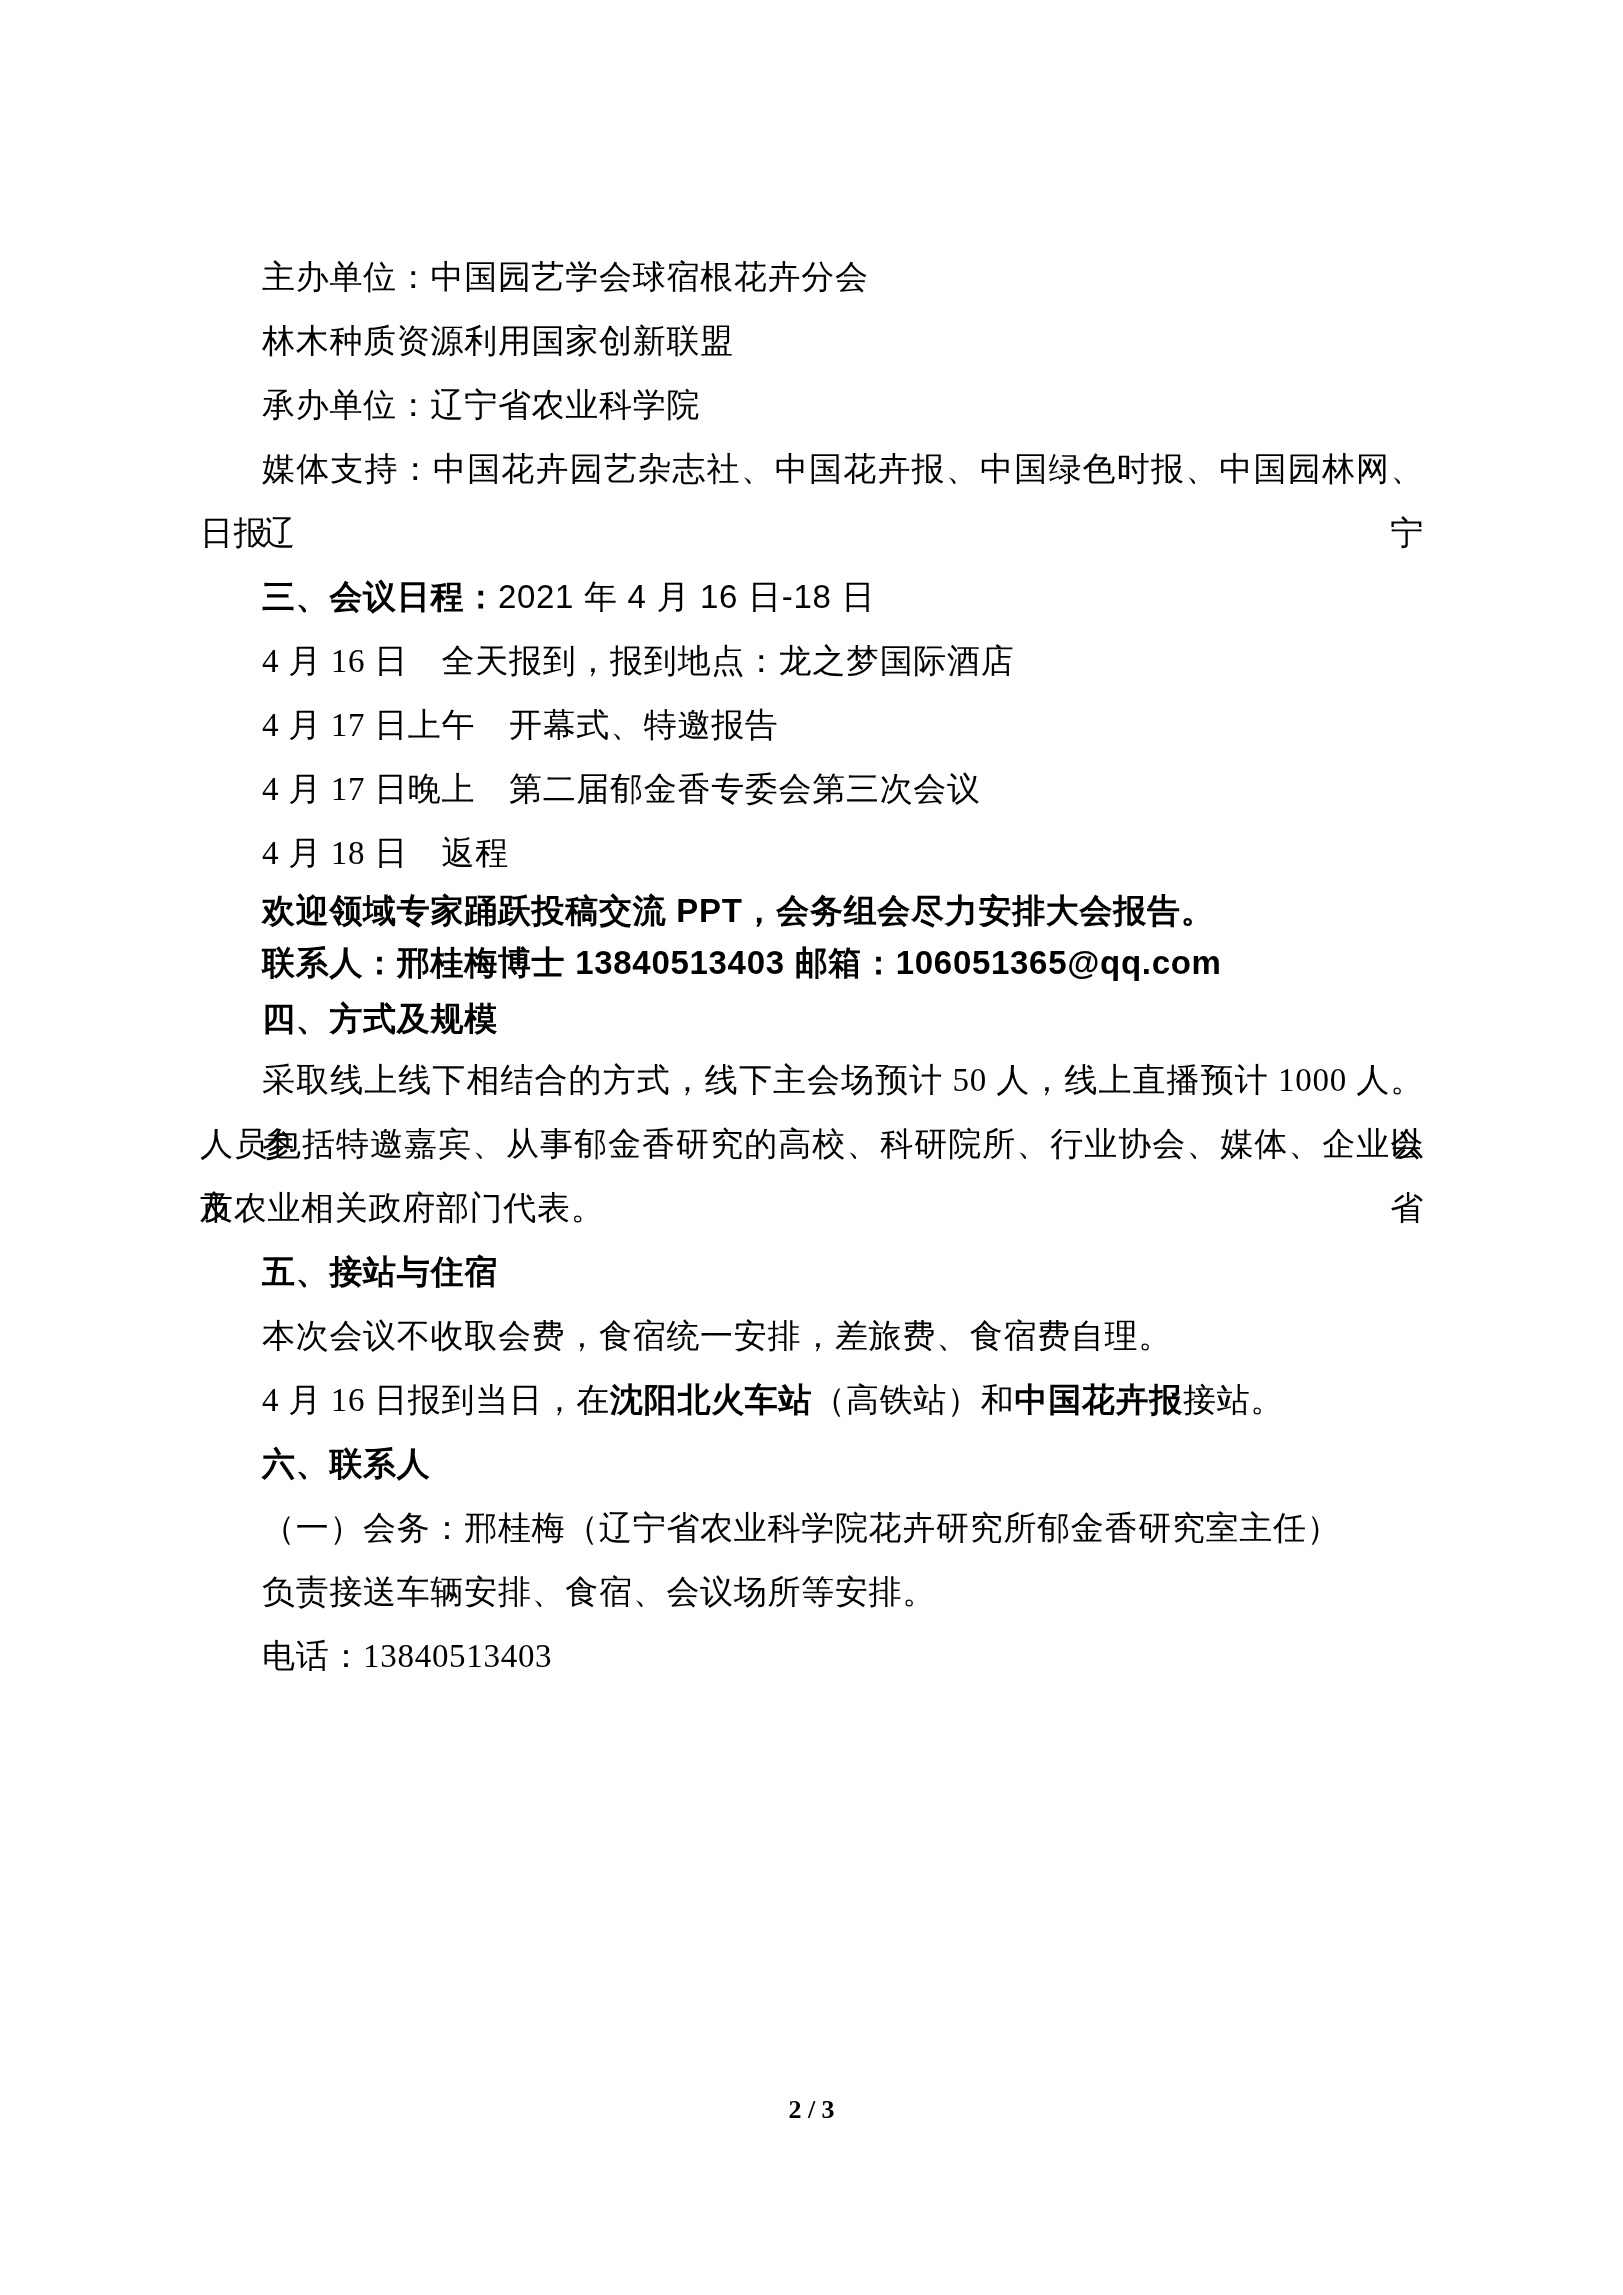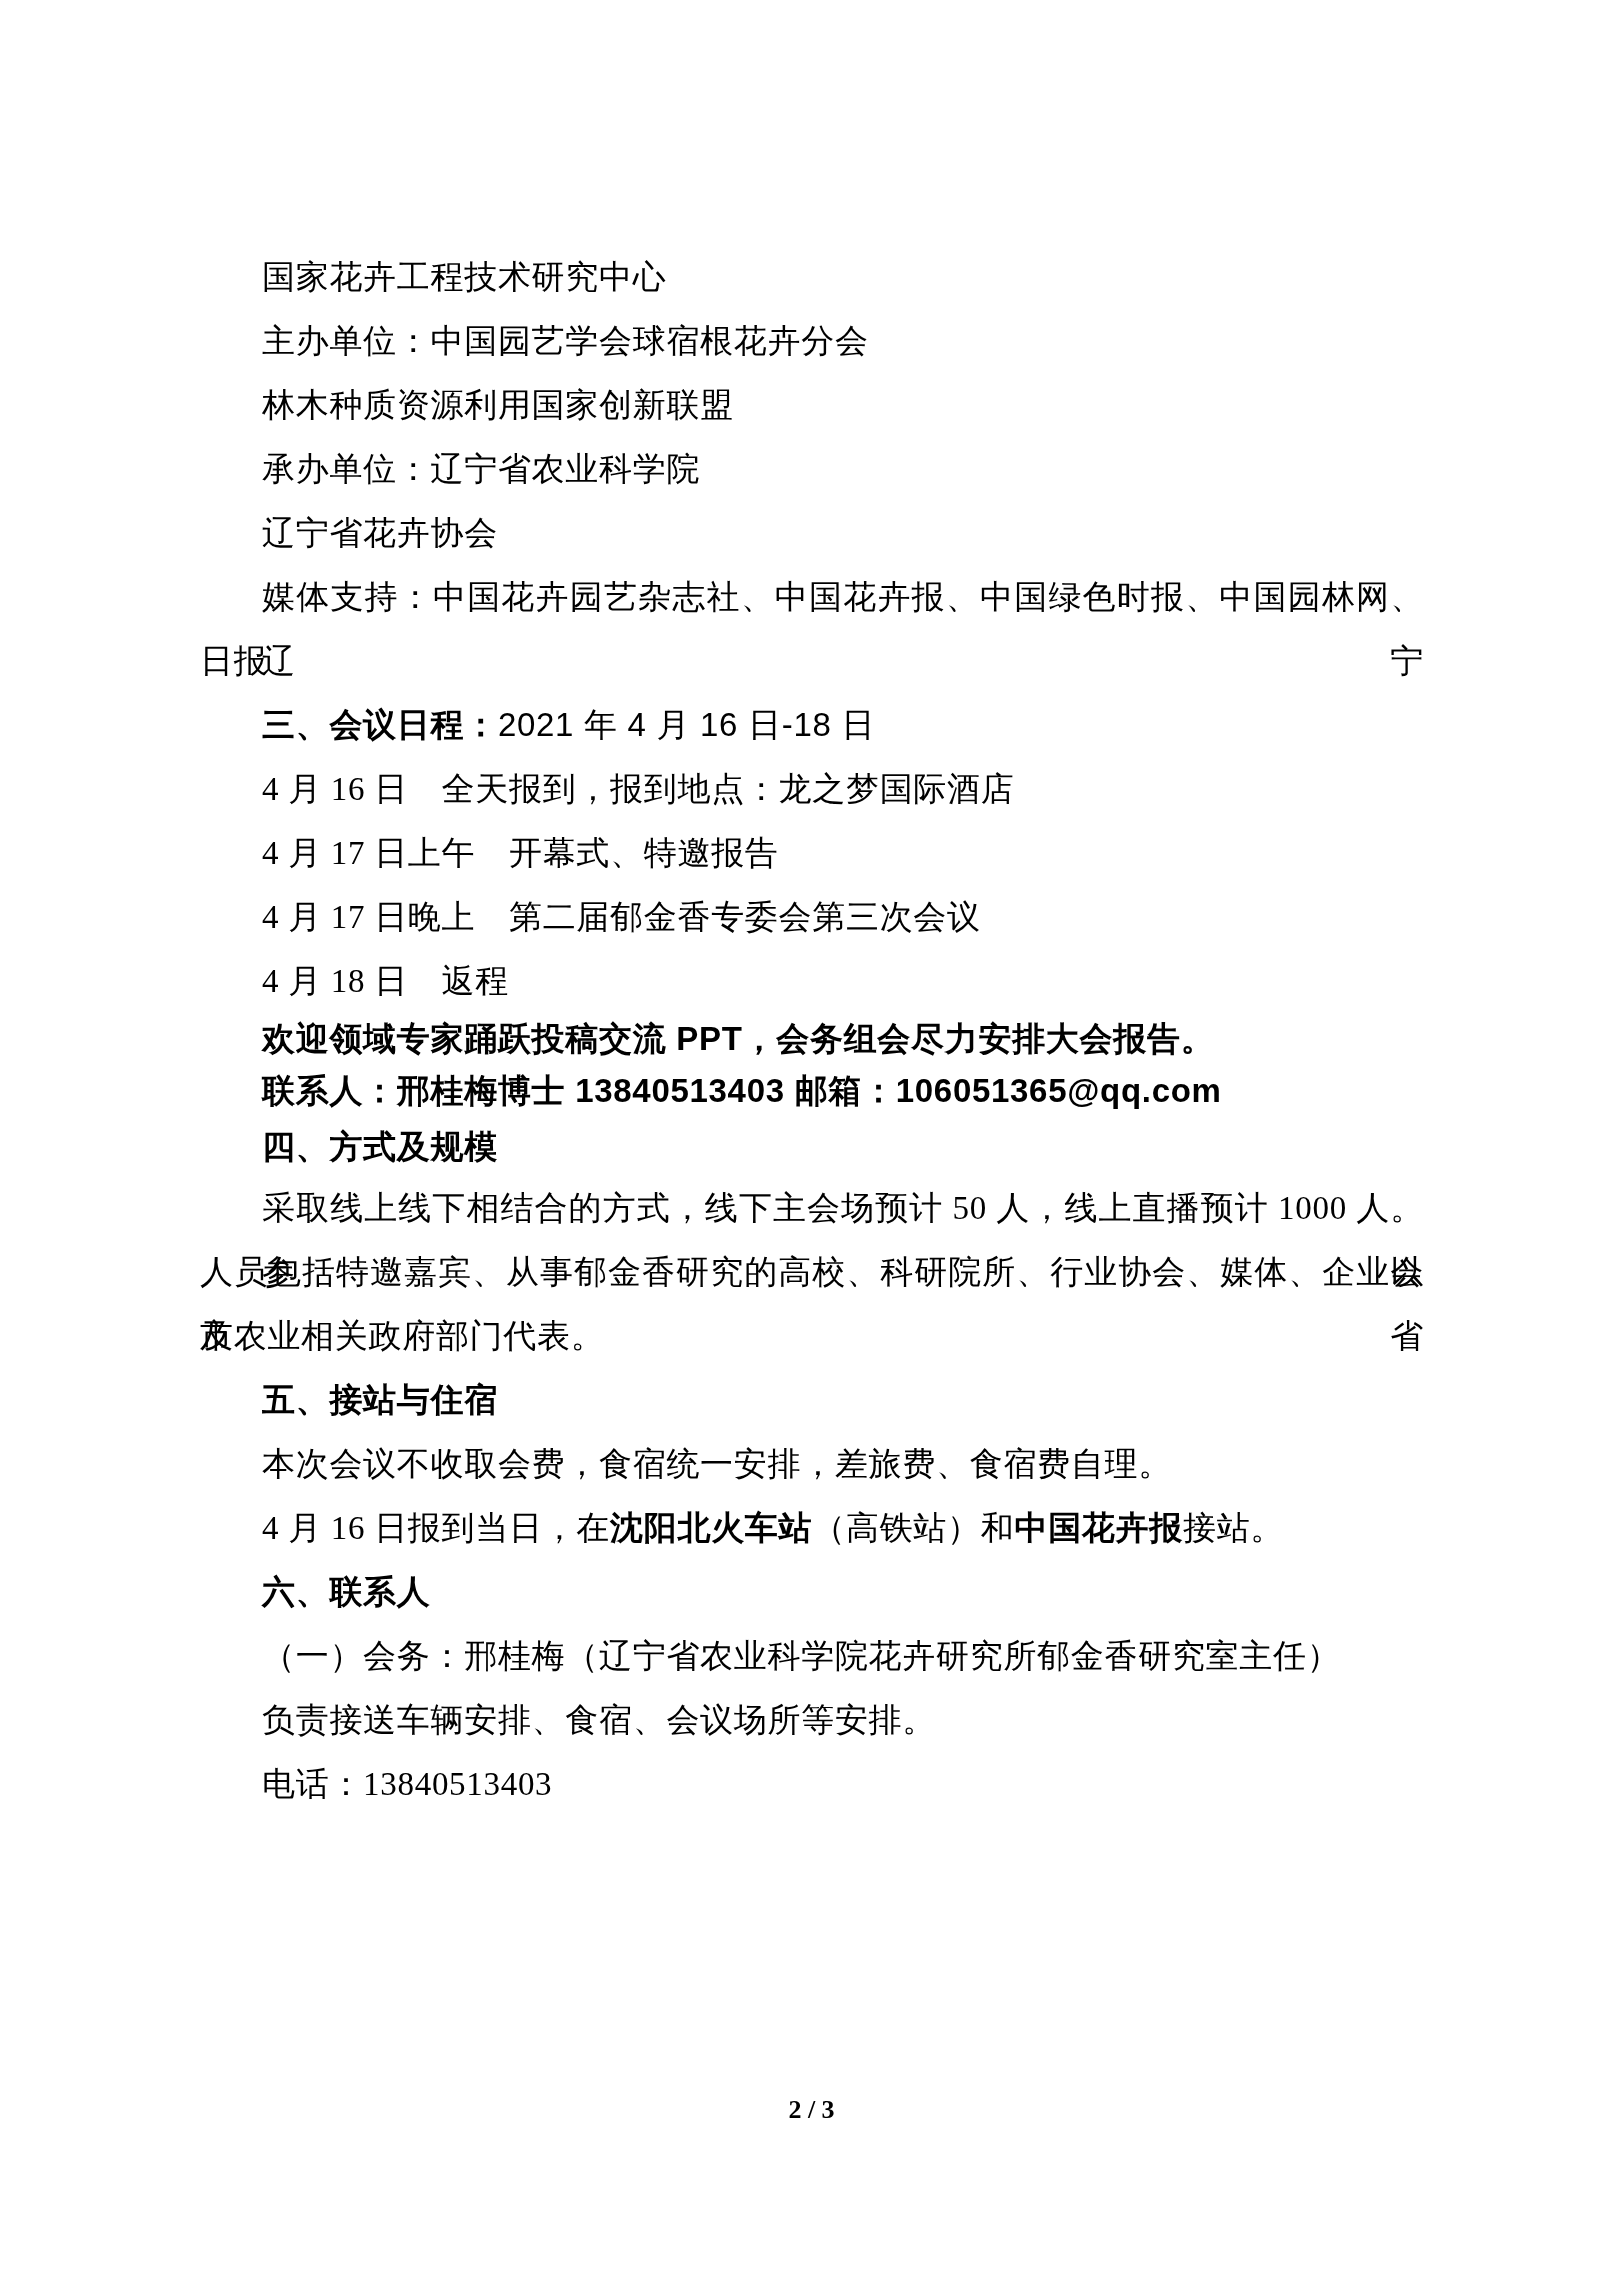--- a/index.html
+++ b/index.html
@@ -48,25 +48,23 @@
     text-align: center;
     font-size: 26px;
     line-height: 35px;
     font-weight: 700;
   }
 </style>
 </head>
 <body>
 
 <div class="text-area" id="text-area">
-    <div class="line indent"><span class="">国家花卉工程技术研究中心</span></div>
     <div class="line indent"><span class="">主办单位：中国园艺学会球宿根花卉分会</span></div>
     <div class="line indent"><span class="">林木种质资源利用国家创新联盟</span></div>
     <div class="line indent"><span class="">承办单位：辽宁省农业科学院</span></div>
-    <div class="line indent"><span class="">辽宁省花卉协会</span></div>
     <div class="line indent stretch"><span class="">媒体支持：中国花卉园艺杂志社、中国花卉报、中国绿色时报、中国园林网、辽宁</span></div>
     <div class="line"><span class="">日报</span></div>
     <div class="line indent"><span class="bold sans">三、会议日程：</span><span class="sans">2021 年 4 月 16 日-18 日</span></div>
     <div class="line indent"><span class="">4 月 16 日　全天报到，报到地点：龙之梦国际酒店</span></div>
     <div class="line indent"><span class="">4 月 17 日上午　开幕式、特邀报告</span></div>
     <div class="line indent"><span class="">4 月 17 日晚上　第二届郁金香专委会第三次会议</span></div>
     <div class="line indent"><span class="">4 月 18 日　返程</span></div>
     <div class="line indent bold sans h78"><span class="">欢迎领域专家踊跃投稿交流 PPT，会务组会尽力安排大会报告。</span></div>
     <div class="line indent bold sans h82"><span class="">联系人：邢桂梅博士 </span><span class="sans">13840513403</span><span class=""> 邮箱：</span><span class="sans">106051365@qq.com</span></div>
     <div class="line indent bold sans h88"><span class="">四、方式及规模</span></div>

